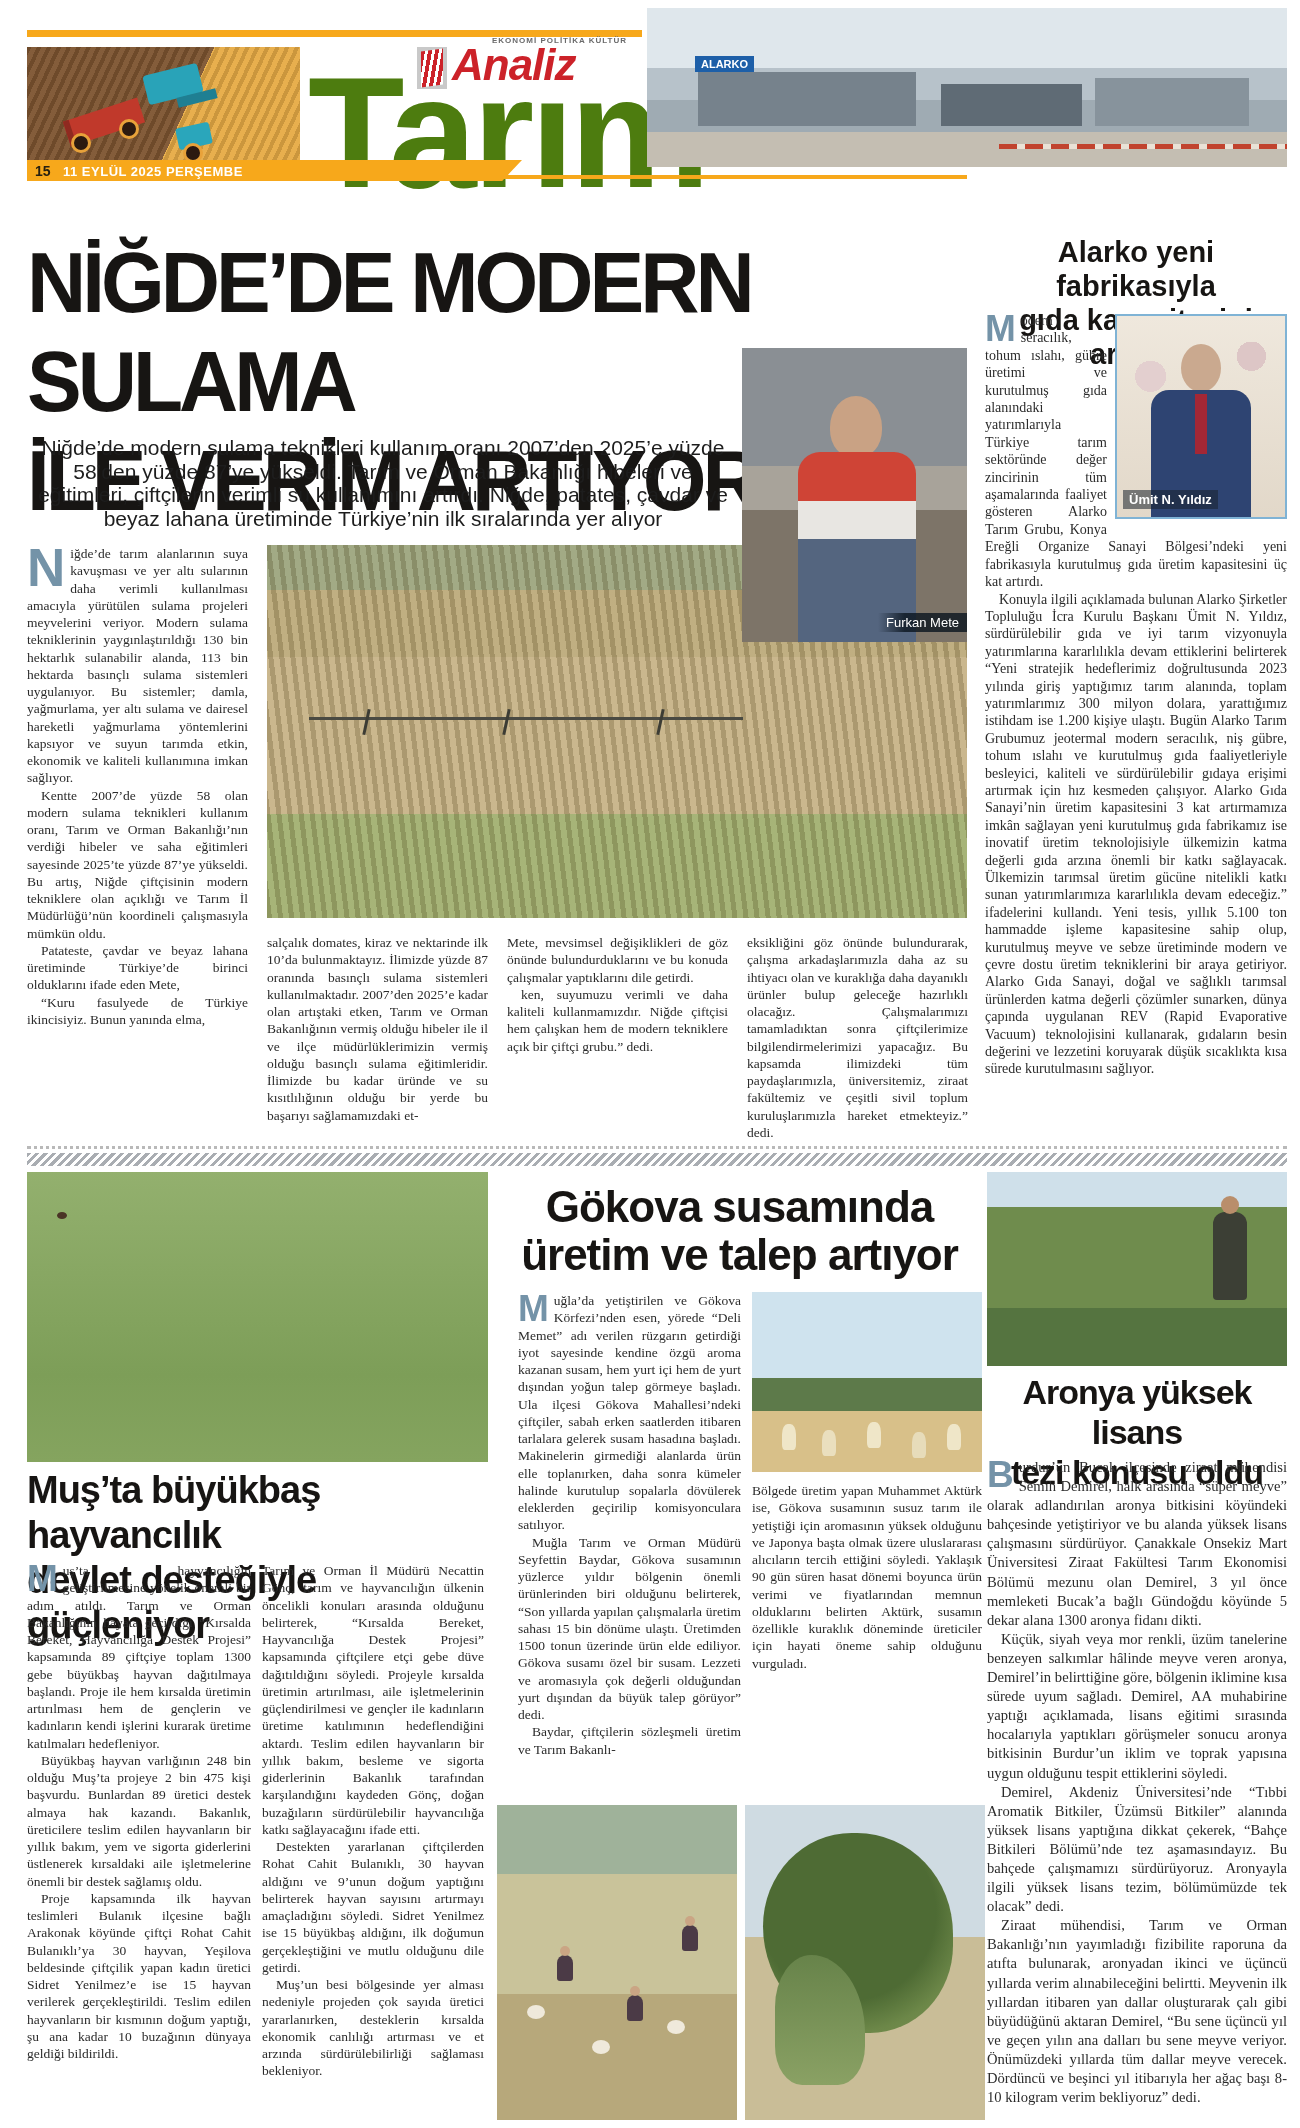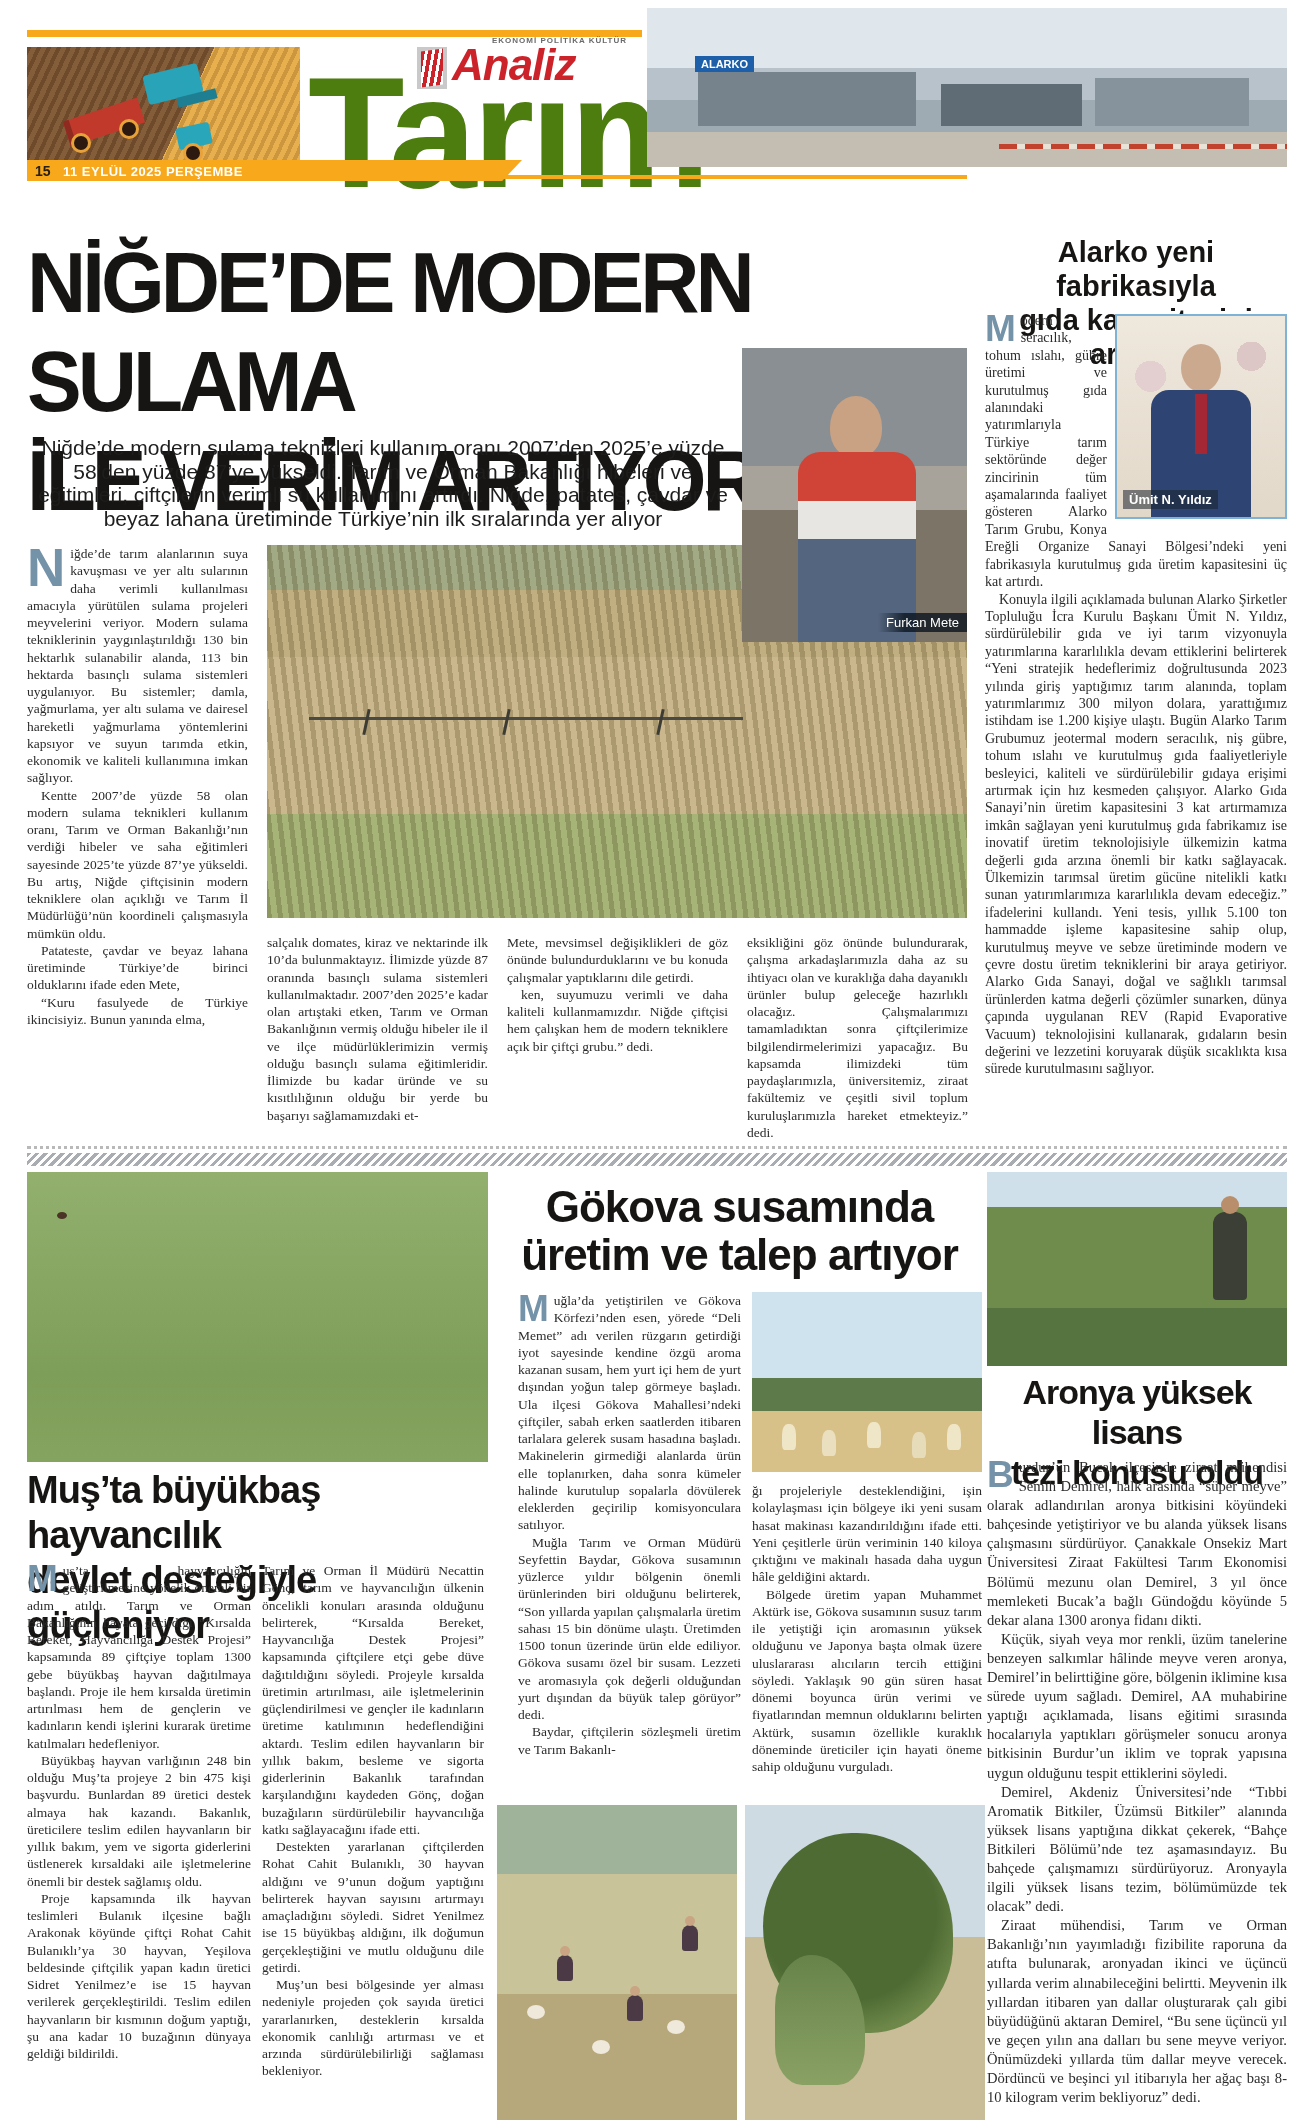--- a/index.html
+++ b/index.html
@@ -256,21 +256,20 @@
 üretim ve talep artıyor</div>
   <div class="abs gokova-col1 body-text bt-13 dc2">
       <p>Muğla’da yetiştirilen ve Gökova Körfezi’nden esen, yörede “Deli Memet” adı verilen rüzgarın getirdiği iyot sayesinde kendine özgü aroma kazanan susam, hem yurt içi hem de yurt dışından yoğun talep görmeye başladı. Ula ilçesi Gökova Mahallesi’ndeki çiftçiler, sabah erken saatlerden itibaren tarlalara gelerek susam hasadına başladı. Makinelerin girmediği alanlarda ürün elle toplanırken, daha sonra kümeler halinde kurutulup sopalarla dövülerek eleklerden geçirilip komisyonculara satılıyor.</p>
       <p>Muğla Tarım ve Orman Müdürü Seyfettin Baydar, Gökova susamının yüzlerce yıldır bölgenin önemli ürünlerinden biri olduğunu belirterek, “Son yıllarda yapılan çalışmalarla üretim sahası 15 bin dönüme ulaştı. Üretimden 1500 tonun üzerinde ürün elde ediliyor. Gökova susamı özel bir susam. Lezzeti ve aromasıyla çok değerli olduğundan yurt dışından da büyük talep görüyor” dedi.</p>
       <p>Baydar, çiftçilerin sözleşmeli üretim ve Tarım Bakanlı-</p>
     </div>
   <div class="abs gokova-photo">
     <div class="bundle"></div>
   </div>
   <div class="abs gokova-col2 body-text bt-13">
-      <p>ğı projeleriyle desteklendiğini, işin kolaylaşması için bölgeye iki yeni susam hasat makinası kazandırıldığını ifade etti. Yeni çeşitlerle ürün veriminin 140 kiloya çıktığını ve makinalı hasada daha uygun hâle geldiğini aktardı.</p>
       <p>Bölgede üretim yapan Muhammet Aktürk ise, Gökova susamının susuz tarım ile yetiştiği için aromasının yüksek olduğunu ve Japonya başta olmak üzere uluslararası alıcıların tercih ettiğini söyledi. Yaklaşık 90 gün süren hasat dönemi boyunca ürün verimi ve fiyatlarından memnun olduklarını belirten Aktürk, susamın özellikle kuraklık döneminde üreticiler için hayati öneme sahip olduğunu vurguladı.</p>
     </div>
 
   <div class="abs harvest-photo">
     <div class="person" style="left:60px;top:150px;"></div>
     <div class="person" style="left:130px;top:190px;"></div>
     <div class="person" style="left:185px;top:120px;"></div>
     <div class="sack" style="left:30px;top:200px;"></div>
     <div class="sack" style="left:95px;top:235px;"></div>
     <div class="sack" style="left:170px;top:215px;"></div>

